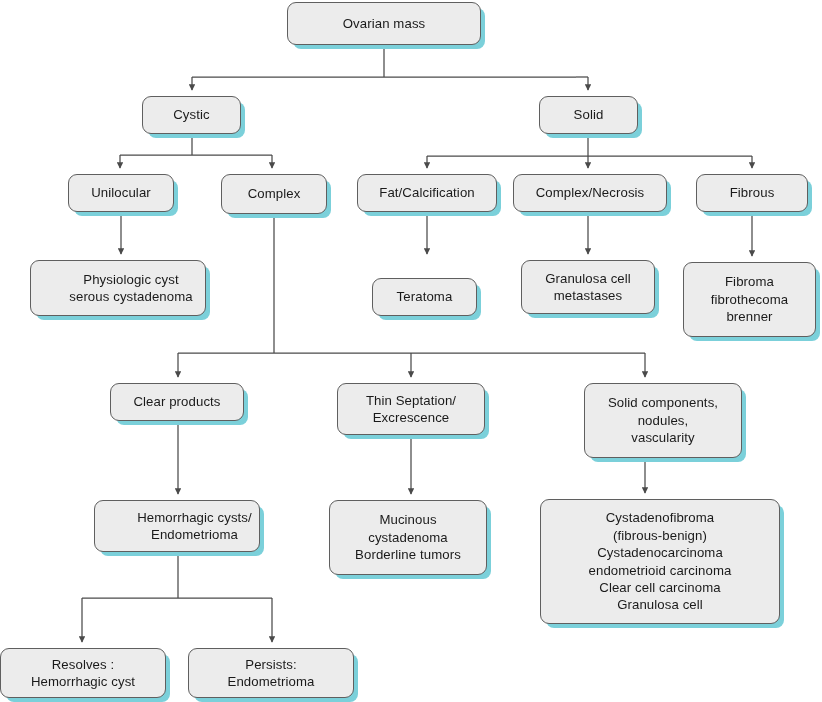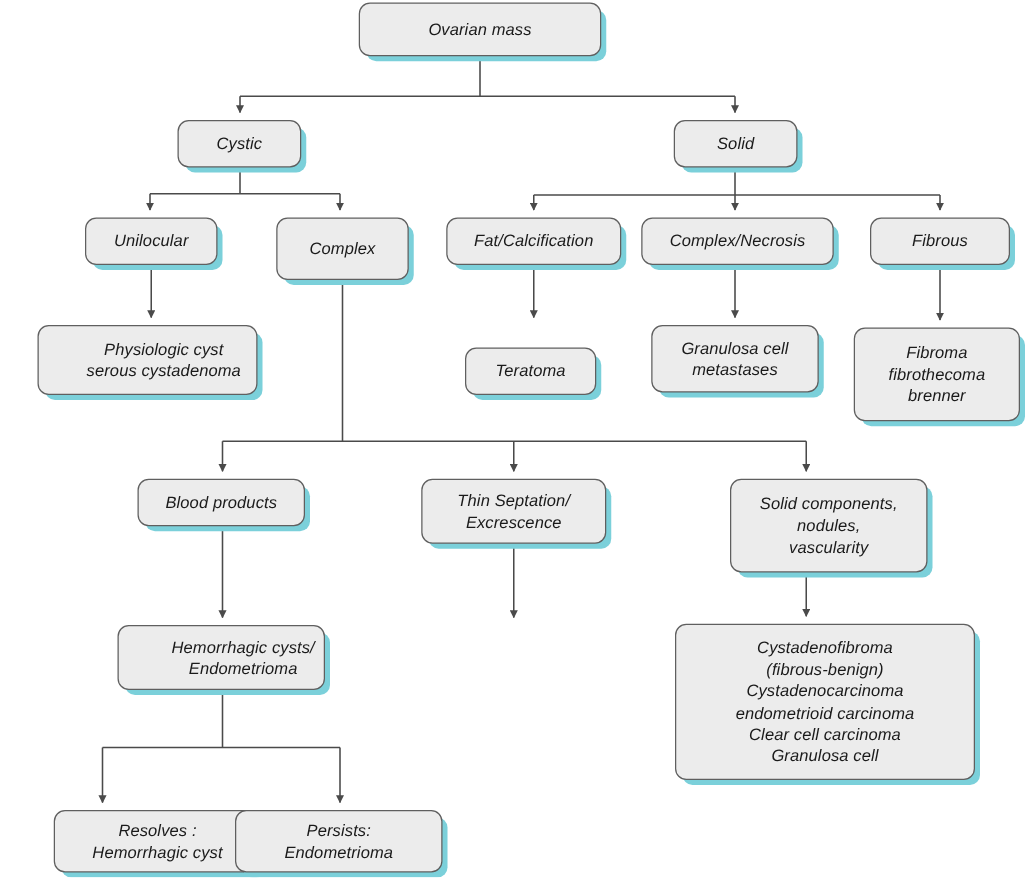--- a/index.html
+++ b/index.html
@@ -32,21 +32,20 @@
     display: flex;
     align-items: center;
     justify-content: center;
     text-align: center;
     color: #1a1a1a;
     font-size: 13.2px;
     line-height: 1.32;
     letter-spacing: 0.1px;
     white-space: pre-line;
     padding: 2px 6px;
-    font-style: italic;
   }
 </style>
 </head>
 <body>
 
 <div id="canvas">
   <svg id="edges" viewBox="0 0 822 702">
     <defs>
       <marker id="arrow" viewBox="0 0 10 10" refX="9" refY="5" markerWidth="5.2" markerHeight="5.2" orient="auto-start-reverse">
         <path d="M 0 0 L 10 5 L 0 10 z" fill="#4a4a4a"></path>
@@ -90,43 +89,46 @@
       <path d="M 82 598 L 272 598"></path>
       <path d="M 82 598 L 82 642" marker-end="url(#arrow)"></path>
       <path d="M 272 598 L 272 642" marker-end="url(#arrow)"></path>
     </g>
   </svg>
 
   <div class="node" style="left: 287px; top: 2px; width: 194px; height: 43px;">Ovarian mass</div>
   <div class="node" style="left: 142px; top: 96px; width: 99px; height: 38px;">Cystic</div>
   <div class="node" style="left: 539px; top: 96px; width: 99px; height: 38px;">Solid</div>
   <div class="node" style="left: 68px; top: 174px; width: 106px; height: 38px;">Unilocular</div>
-  <div class="node" style="left: 221px; top: 174px; width: 106px; height: 50px;">Complex</div>
+  <div class="node" style="left: 221px; top: 174px; width: 106px; height: 40px;">Complex</div>
   <div class="node" style="left: 357px; top: 174px; width: 140px; height: 38px;">Fat/Calcification</div>
   <div class="node" style="left: 696px; top: 174px; width: 112px; height: 38px;">Fibrous</div>
   <div class="node" style="left: 513px; top: 174px; width: 154px; height: 38px;">Complex/Necrosis</div>
   <div class="node" style="left: 30px; top: 260px; width: 176px; height: 56px; padding-left: 32px;">Physiologic cyst
 serous cystadenoma</div>
   <div class="node" style="left: 372px; top: 260px; width: 105px; height: 38px; margin-top: 18px;">Teratoma</div>
   <div class="node" style="left: 521px; top: 260px; width: 134px; height: 54px;">Granulosa cell
 metastases</div>
   <div class="node" style="left: 683px; top: 262px; width: 133px; height: 75px;">Fibroma
 fibrothecoma
 brenner</div>
-  <div class="node" style="left: 110px; top: 383px; width: 134px; height: 38px;">Blood products</div>
+  <div class="node" style="left: 110px; top: 383px; width: 134px; height: 38px;">Clear products</div>
   <div class="node" style="left: 337px; top: 383px; width: 148px; height: 52px;">Thin Septation/
 Excrescence</div>
   <div class="node" style="left: 564px; top: 383px; width: 158px; height: 75px; margin-left: 20px;">Solid components,
 nodules,
 vascularity</div>
   <div class="node" style="left: 94px; top: 500px; width: 166px; height: 52px; padding-left: 41px;">Hemorrhagic cysts/
 Endometrioma</div>
+  <div class="node" style="left: 329px; top: 500px; width: 158px; height: 75px;">Mucinous
+cystadenoma
+Borderline tumors</div>
   <div class="node" style="left: 540px; top: 499px; width: 240px; height: 125px;">Cystadenofibroma
 (fibrous-benign)
 Cystadenocarcinoma
 endometrioid carcinoma
 Clear cell carcinoma
 Granulosa cell</div>
-  <div class="node" style="left: 0px; top: 648px; width: 166px; height: 50px; margin-left: 43px;">Resolves :
+  <div class="node" style="left: 0px; top: 648px; width: 166px; height: 50px;">Resolves :
 Hemorrhagic cyst</div>
   <div class="node" style="left: 188px; top: 648px; width: 166px; height: 50px;">Persists:
 Endometrioma</div>
 </div>
 
 </body></html>

